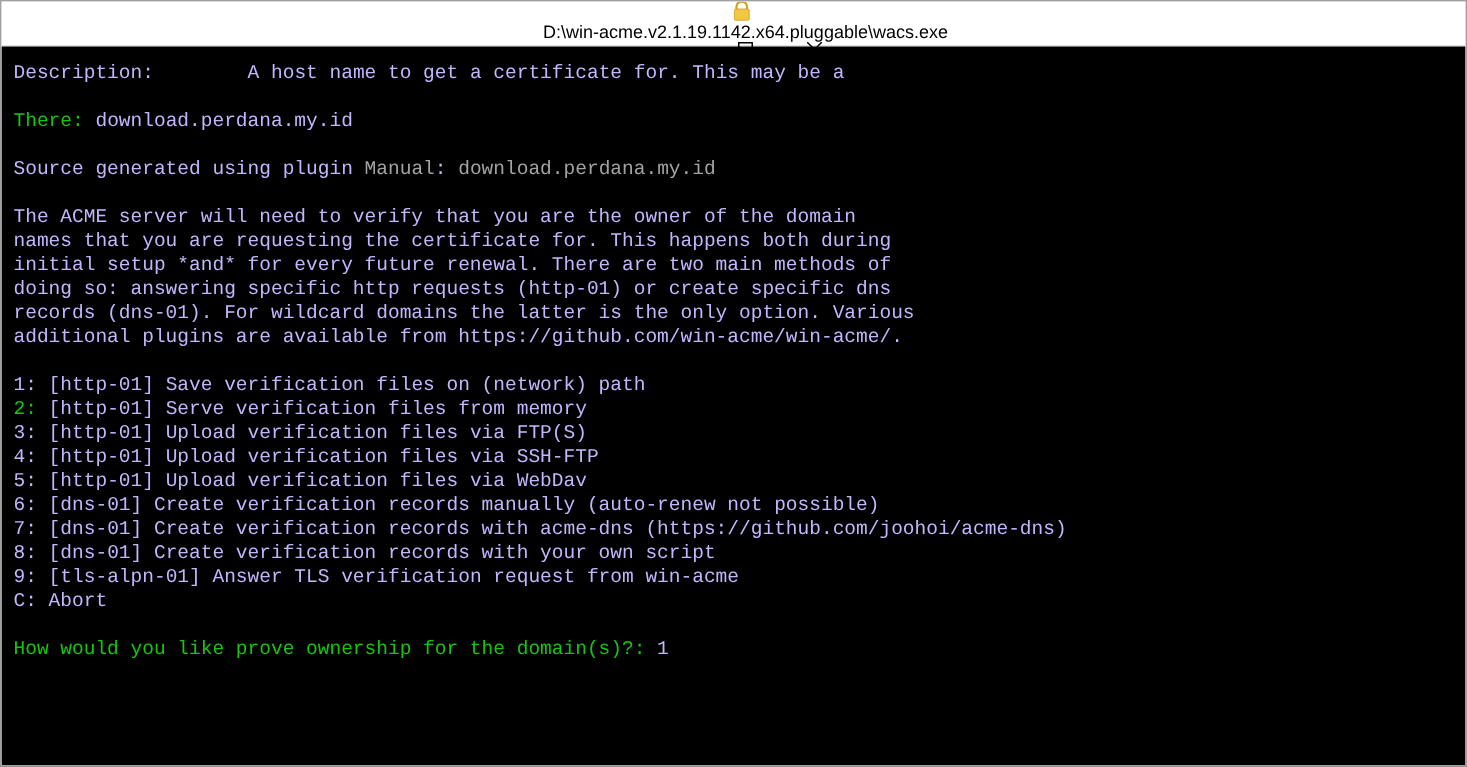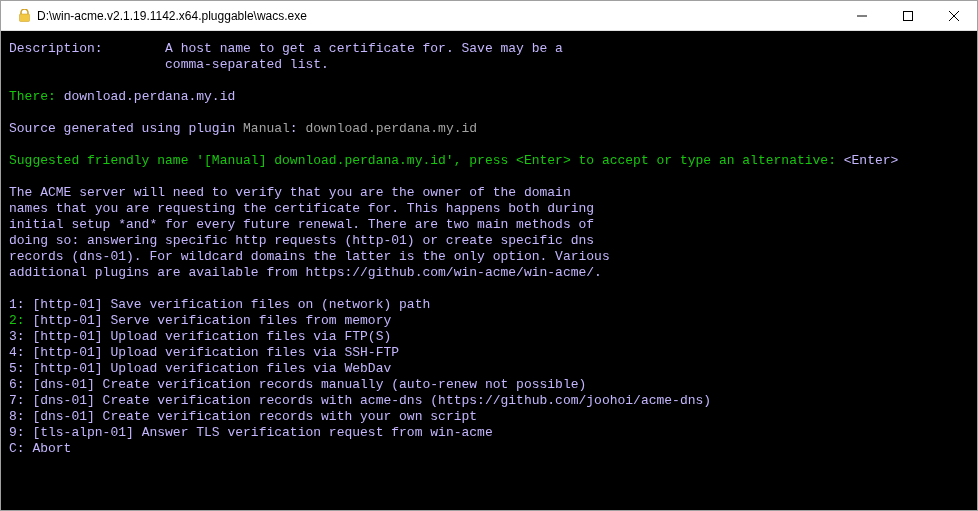--- a/index.html
+++ b/index.html
@@ -11,20 +11,21 @@
       overflow: hidden;
       border: 1px solid #a0a0a0;
     }
     .titlebar {
       height: 30px;
       background: #ffffff;
       display: flex;
       align-items: center;
       padding-left: 16px;
       border-bottom: 1px solid #e0e0e0;
+      flex-direction: column;
     }
     .titlebar .lock {
       width: 14px;
       height: 14px;
       margin-right: 6px;
       display: flex;
       align-items: center;
       justify-content: center;
     }
     .titlebar .title-text {
@@ -85,19 +86,18 @@
     </div>
     <div class="win-btn">
       <svg width="10" height="10">
           <line x1="0" y1="0" x2="10" y2="10" stroke="#000" stroke-width="1"></line>
           <line x1="10" y1="0" x2="0" y2="10" stroke="#000" stroke-width="1"></line>
         </svg>
     </div>
   </div>
 </div>
 
-<div class="terminal"><div><span class="white">Description:</span><span>        </span><span class="white">A host name to get a certificate for. Save may be a</span></div><div><span>                    </span><span class="white">comma-separated list.</span></div>
+<div class="terminal"><div><span class="white">Description:</span><span>        </span><span class="white">A host name to get a certificate for. This may be a</span></div>
 <div><span class="green">There:</span><span> </span><span class="white">download.perdana.my.id</span></div>
 <div><span class="white">Source generated using plugin </span><span class="yellow">Manual</span><span class="white">: </span><span class="yellow">download.perdana.my.id</span></div>
-<div><span class="green">Suggested friendly name '[Manual] download.perdana.my.id', press &lt;Enter&gt; to accept or type an alternative: </span><span class="white">&lt;Enter&gt;</span></div>
 <div class="white">The ACME server will need to verify that you are the owner of the domain</div><div class="white">names that you are requesting the certificate for. This happens both during</div><div class="white">initial setup *and* for every future renewal. There are two main methods of</div><div class="white">doing so: answering specific http requests (http-01) or create specific dns</div><div class="white">records (dns-01). For wildcard domains the latter is the only option. Various</div><div class="white">additional plugins are available from https://github.com/win-acme/win-acme/.</div>
 <div><span class="white">1:</span><span class="white"> [http-01] Save verification files on (network) path</span></div><div><span class="green">2:</span><span class="white"> [http-01] Serve verification files from memory</span></div><div><span class="white">3:</span><span class="white"> [http-01] Upload verification files via FTP(S)</span></div><div><span class="white">4:</span><span class="white"> [http-01] Upload verification files via SSH-FTP</span></div><div><span class="white">5:</span><span class="white"> [http-01] Upload verification files via WebDav</span></div><div><span class="white">6:</span><span class="white"> [dns-01] Create verification records manually (auto-renew not possible)</span></div><div><span class="white">7:</span><span class="white"> [dns-01] Create verification records with acme-dns (https://github.com/joohoi/acme-dns)</span></div><div><span class="white">8:</span><span class="white"> [dns-01] Create verification records with your own script</span></div><div><span class="white">9:</span><span class="white"> [tls-alpn-01] Answer TLS verification request from win-acme</span></div><div><span class="white">C:</span><span class="white"> Abort</span></div>
-</div>
+<div><span class="green">How would you like prove ownership for the domain(s)?: </span><span class="white">1</span></div></div>
 
 </body></html>

